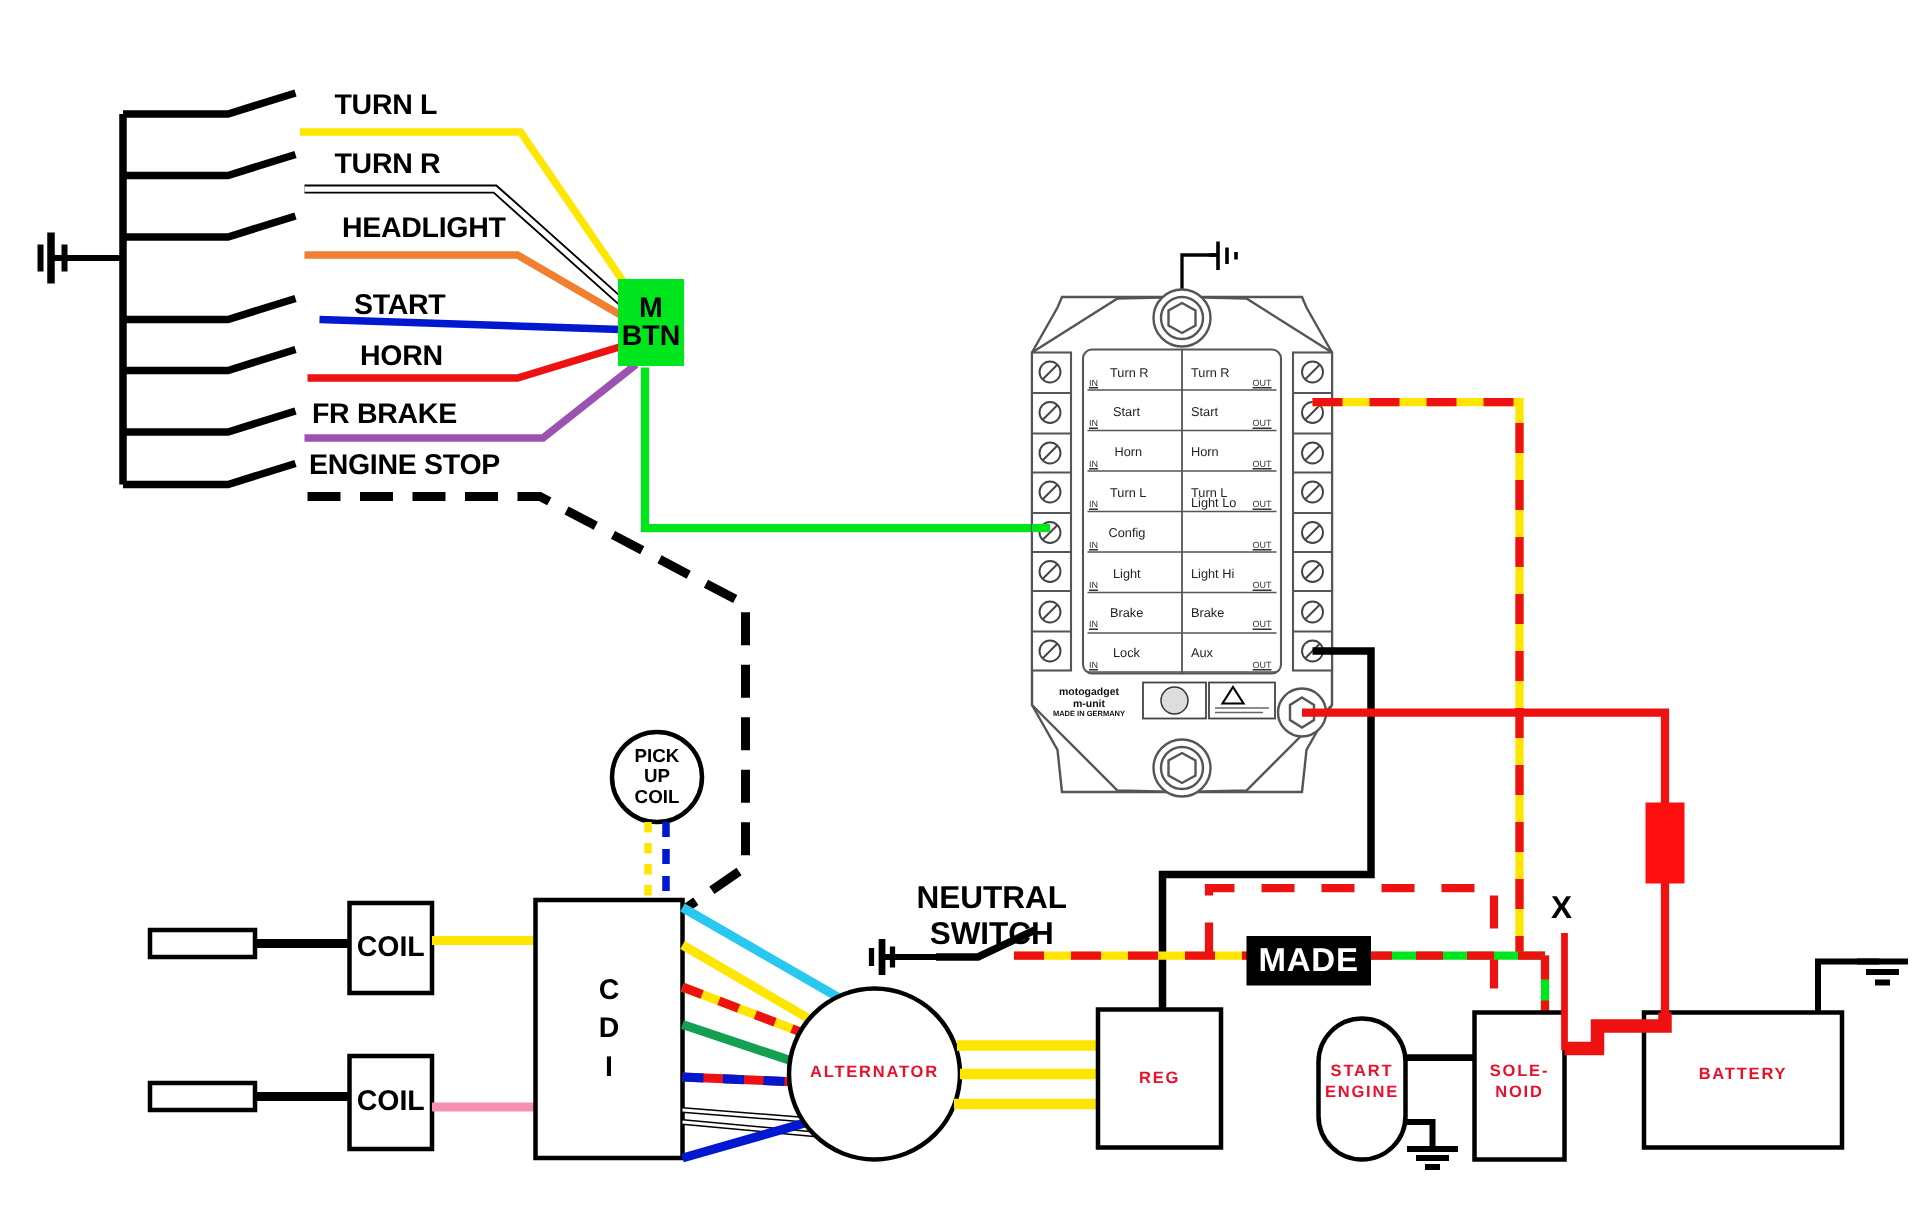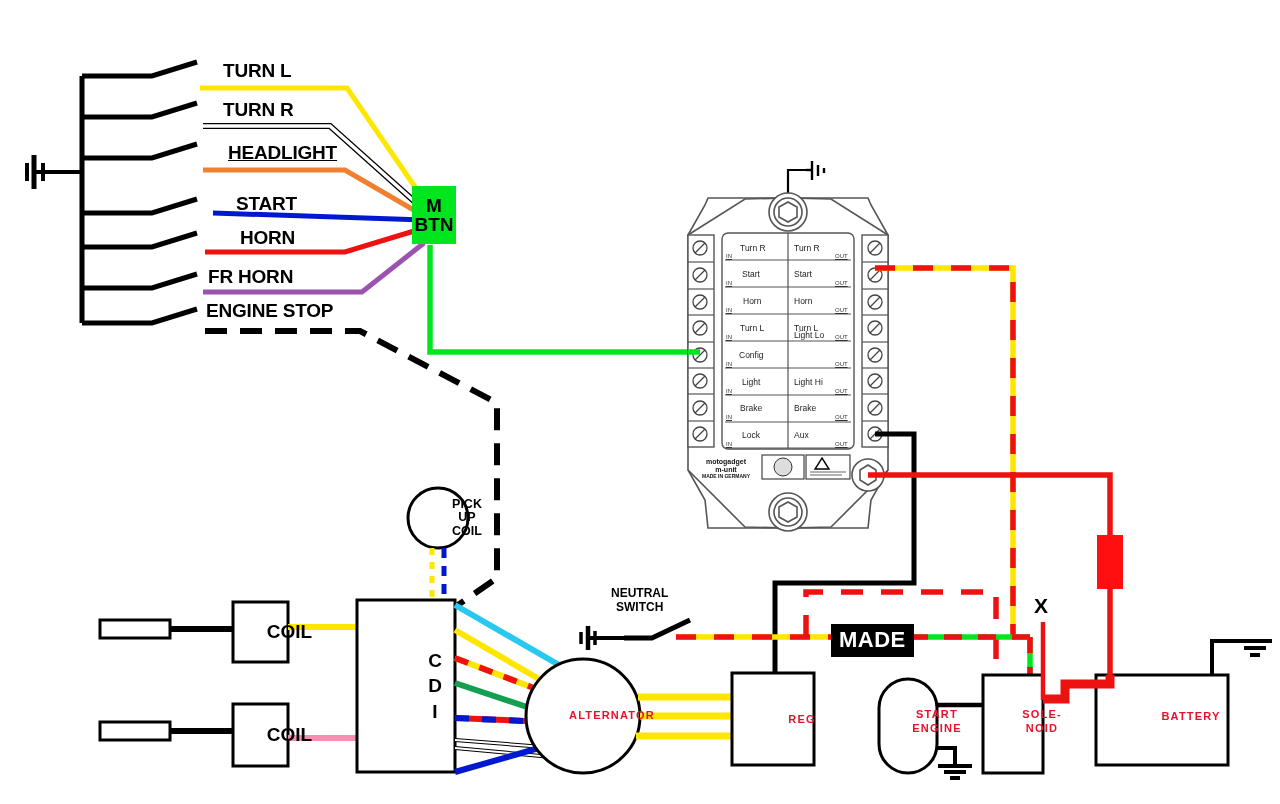--- a/index.html
+++ b/index.html
@@ -8,21 +8,21 @@
   #stage{position:relative;width:1280px;height:804px;background:#fff;overflow:hidden;}
   #stage svg{position:absolute;left:0;top:0;}
   .lbl{position:absolute;font-weight:bold;color:#000;white-space:nowrap;}
   .swlabel{font-size:19px;letter-spacing:-0.2px;}
   .mbtn{position:absolute;background:#00e61e;display:flex;flex-direction:column;
         align-items:center;justify-content:center;line-height:1.0;
         font-size:19px;font-weight:bold;color:#000;}
   .diode{position:absolute;background:#000;color:#fff;font-size:22px;font-weight:bold;
          padding:3px 8px 4px 8px;letter-spacing:0.5px;}
   .boxtxt{position:absolute;display:flex;align-items:center;justify-content:center;
-          text-align:center;font-weight:bold;margin-left:29px;}
+          text-align:center;font-weight:bold;}
   .redtxt{color:#e8102a;font-size:11px;letter-spacing:1.2px;line-height:1.25;}
   .cdit{font-size:19px;color:#000;line-height:1.35;}
   .coilt{font-size:19px;color:#000;}
   .pickup{font-size:12.5px;color:#000;line-height:1.05;text-align:center;}
   .xmark{position:absolute;font-size:21px;font-weight:bold;color:#000;}
   .mu-cell{position:absolute;font-size:8.5px;color:#222;font-weight:normal;}
   .mu-io{position:absolute;font-size:6px;color:#333;font-weight:normal;
          text-decoration:underline;}
   .mu-brand{position:absolute;font-size:7px;font-weight:bold;color:#111;
             line-height:1.15;text-align:center;}
@@ -301,24 +301,24 @@
   <path d="M1212 675 L1212 641 L1253 641" fill="none" stroke="#000" stroke-width="4"></path>
   <g>
     <line x1="1238" y1="641" x2="1272" y2="641" stroke="#000" stroke-width="4"></line>
     <line x1="1244" y1="648" x2="1266" y2="648" stroke="#000" stroke-width="4"></line>
     <line x1="1250" y1="655" x2="1260" y2="655" stroke="#000" stroke-width="4"></line>
   </g>
 </svg>
 
 <div class="lbl swlabel" style="left:223px;top:60px;">TURN L</div>
 <div class="lbl swlabel" style="left:223px;top:99px;">TURN R</div>
-<div class="lbl swlabel" style="left:228px;top:142px;text-decoration:underline;">HEADLIGHT</div>
+<div class="lbl swlabel" style="left:228px;top:142px;">HEADLIGHT</div>
 <div class="lbl swlabel" style="left:236px;top:193px;">START</div>
 <div class="lbl swlabel" style="left:240px;top:227px;">HORN</div>
-<div class="lbl swlabel" style="left:208px;top:266px;">FR HORN</div>
+<div class="lbl swlabel" style="left:208px;top:266px;">FR BRAKE</div>
 <div class="lbl swlabel" style="left:206px;top:300px;">ENGINE STOP</div>
 
 <div class="mbtn" style="left:412px;top:186px;width:44px;height:58px;">
   <span>M</span>
   <span>BTN</span>
 </div>
 
 <div class="mu-cell" style="left:740px;top:243px;">Turn R</div>
 <div class="mu-cell" style="left:742px;top:269px;">Start</div>
 <div class="mu-cell" style="left:743px;top:296px;">Horn</div>
@@ -371,21 +371,21 @@
 <div class="boxtxt coilt" style="left:233px;top:704px;width:55px;height:62px;">COIL</div>
 
 <div class="boxtxt cdit" style="left:357px;top:600px;width:98px;height:172px;flex-direction:column;">
   <span>C</span>
   <span>D</span>
   <span>I</span>
 </div>
 
 <div class="boxtxt redtxt" style="left:526px;top:706px;width:114px;height:20px;">ALTERNATOR</div>
 
-<div class="lbl" style="left:611px;top:587px;font-size:12px;line-height:1.15;text-align:center;">
+<div class="lbl" style="left:611px;top:587px;font-size:21px;line-height:1.15;text-align:center;">
   <div>NEUTRAL</div>
   <div>SWITCH</div>
 </div>
 
 <div class="boxtxt redtxt" style="left:732px;top:712px;width:82px;height:16px;">REG</div>
 
 <div class="diode" style="left:831px;top:624px;">MADE</div>
 
 <div class="boxtxt redtxt" style="left:879px;top:705px;width:58px;height:34px;flex-direction:column;">
   <span>START</span>

